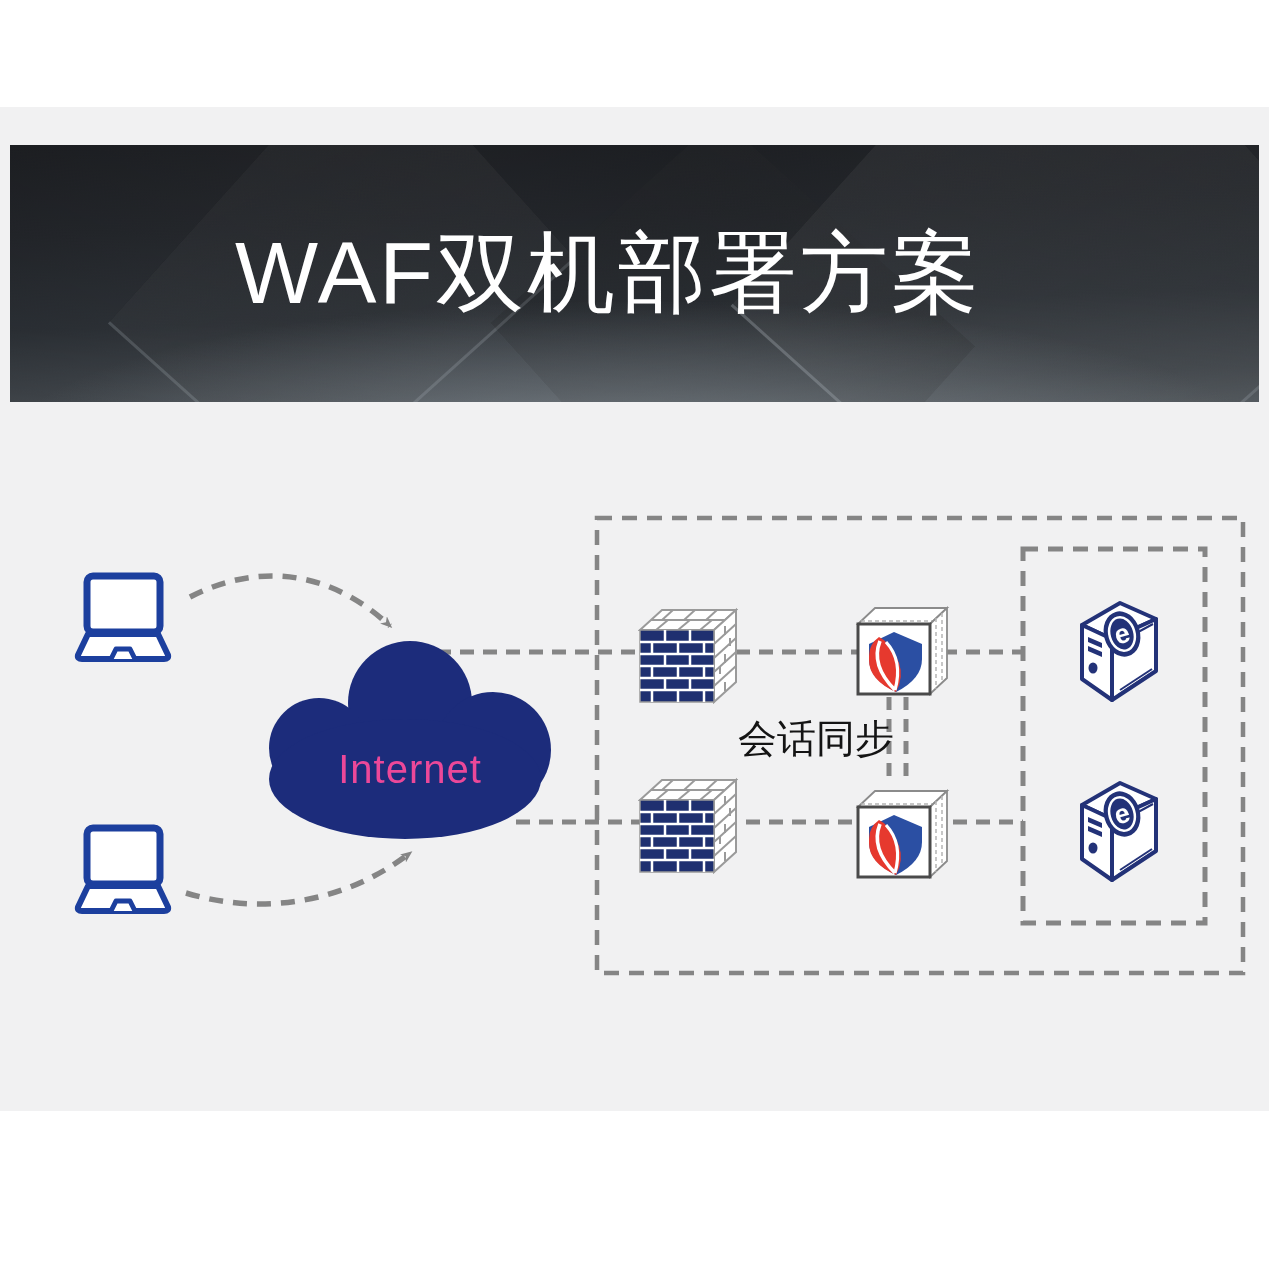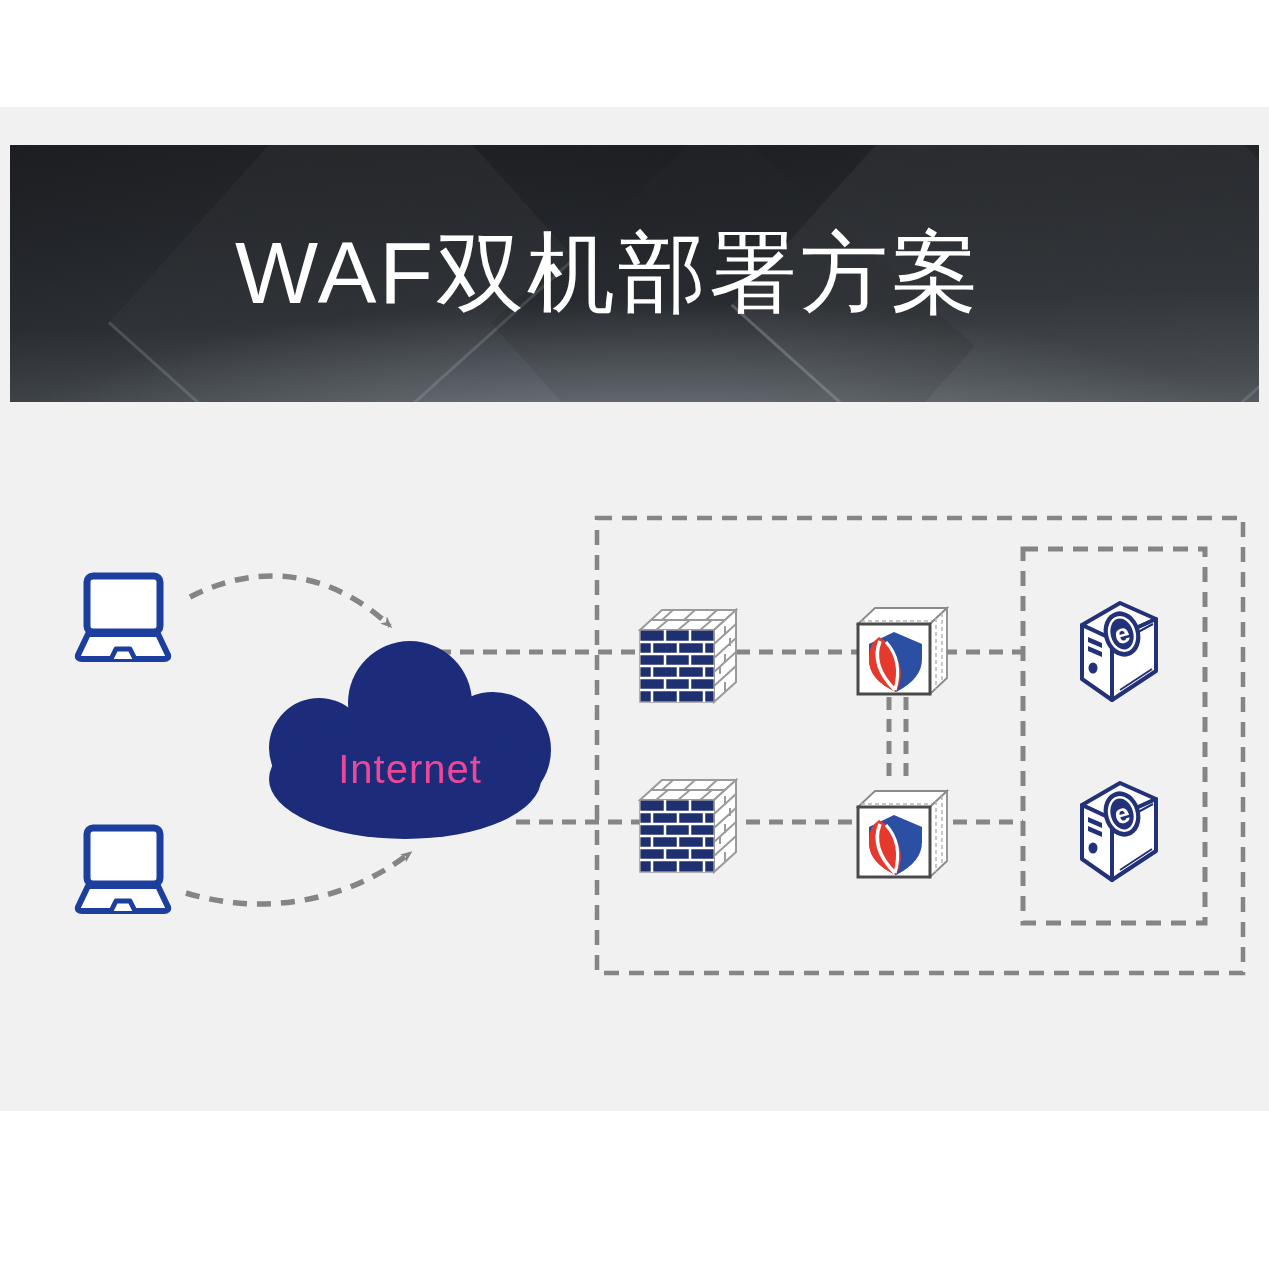--- a/index.html
+++ b/index.html
@@ -268,13 +268,14 @@
       <path d="M20,54 l14,6 v5 l-14,-6 z"></path>
       <ellipse cx="25" cy="76" rx="4.5" ry="5.5"></ellipse>
     </g>
     <g transform="rotate(-16 54 42)">
       <ellipse cx="54" cy="42" rx="18" ry="23" fill="#233278"></ellipse>
       <ellipse cx="54" cy="42" rx="12.5" ry="17" fill="none" stroke="#ffffff" stroke-width="2.5"></ellipse>
       <text x="54" y="51" text-anchor="middle" font-size="27" font-weight="bold" fill="#ffffff" font-family="Liberation Sans, sans-serif">e</text>
     </g>
   </svg>
 
+  <div class="sync-label">会话同步</div>
 </div>
 
 </body></html>

